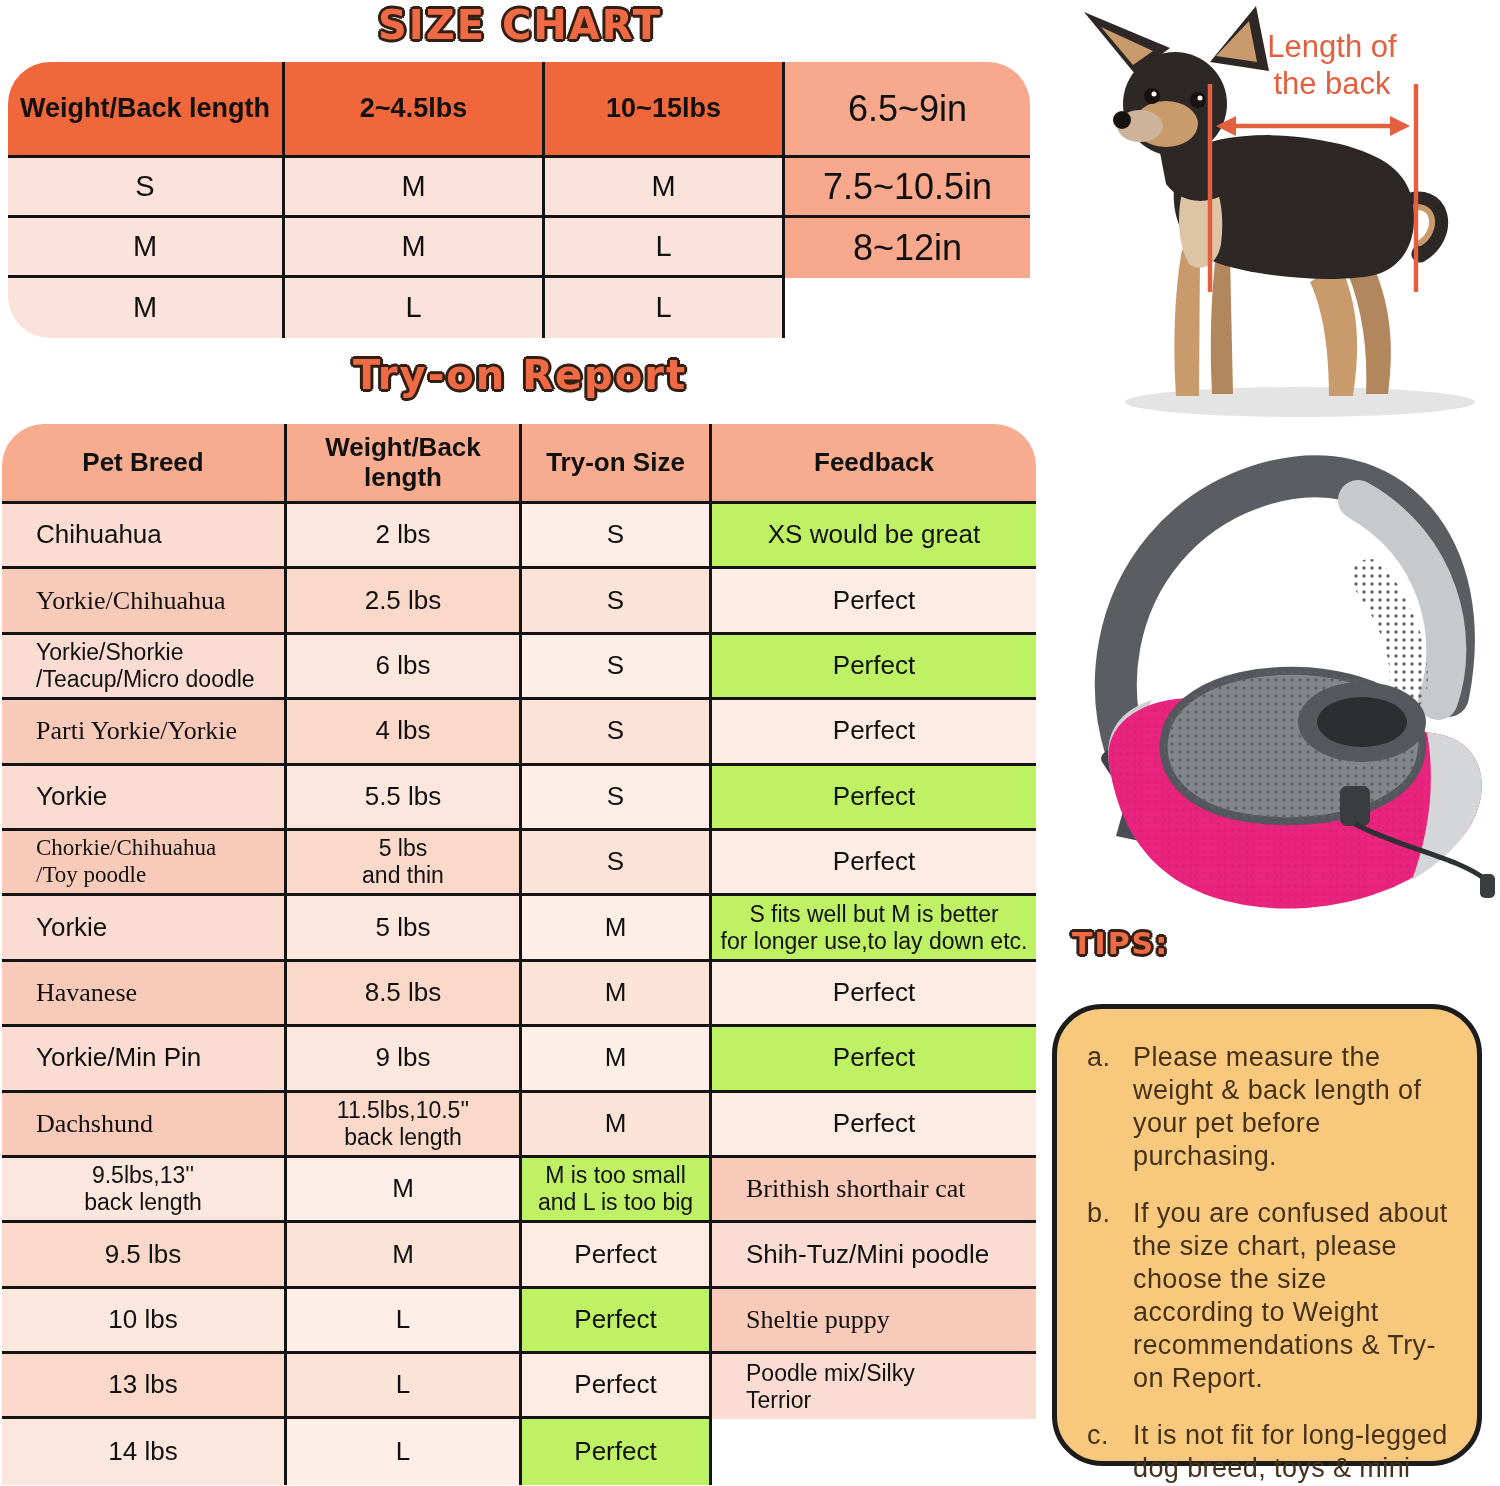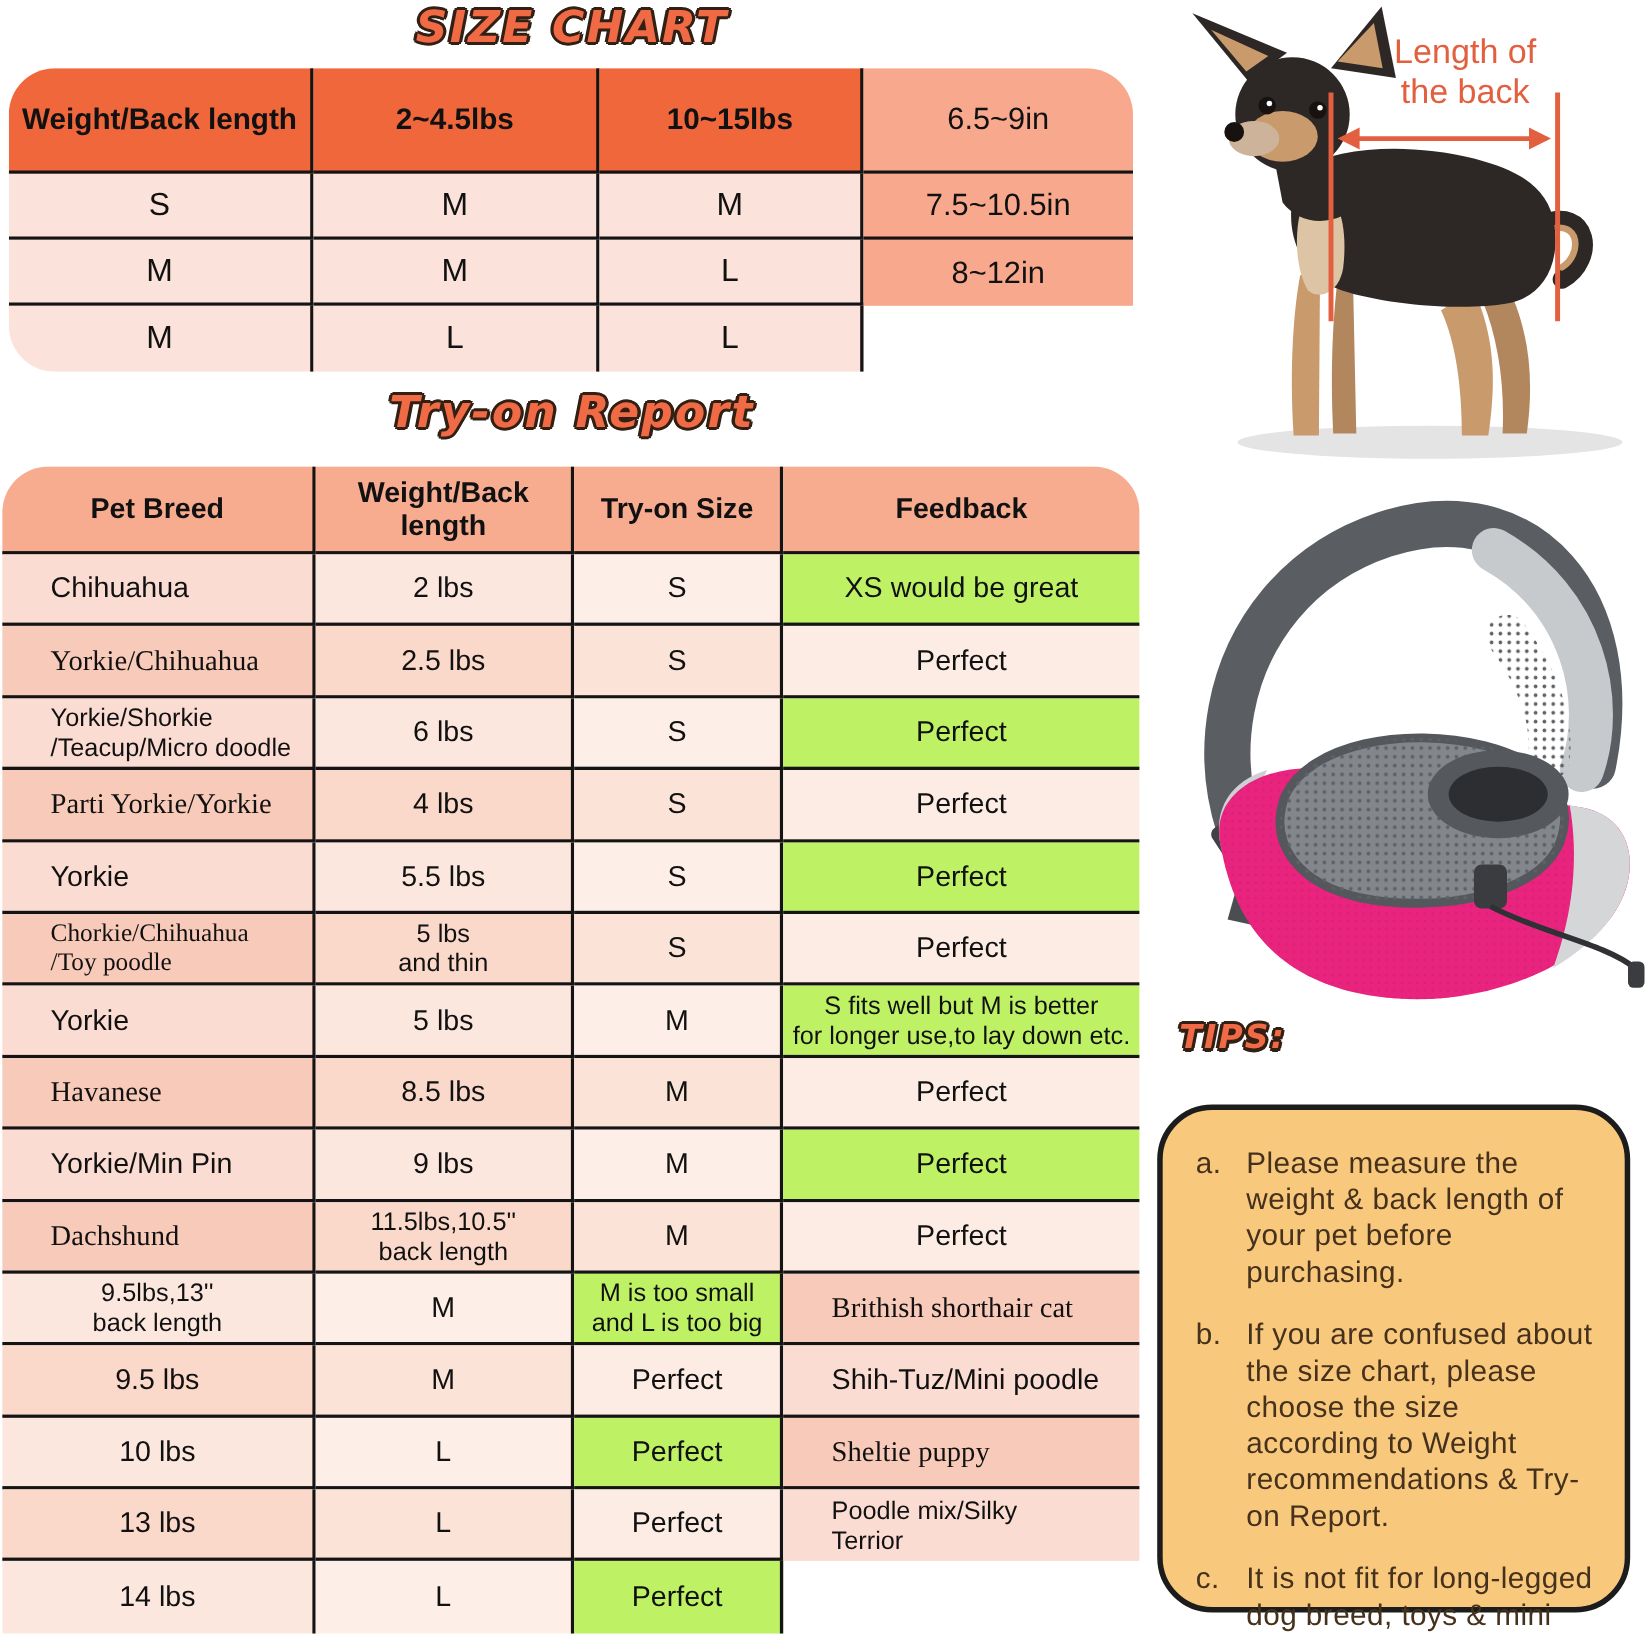--- a/index.html
+++ b/index.html
@@ -3,47 +3,47 @@
 <meta charset="utf-8">
 <style>
   html,body{margin:0;padding:0;background:#fff;}
   .canvas{position:relative;width:1500px;height:1486px;background:#ffffff;overflow:hidden;
           font-family:"Liberation Sans",sans-serif;color:#111;}
 
   
   .bubble{position:absolute;font-family:"DejaVu Sans",sans-serif;font-weight:800;
           color:#ef6a45;letter-spacing:2px;text-align:center;
           text-shadow:3px 0 0 #332014,-3px 0 0 #332014,0 3px 0 #332014,0 -3px 0 #332014,
-                      2px 2px 0 #332014,-2px -2px 0 #332014,2px -2px 0 #332014,-2px 2px 0 #332014;font-style:italic;}
+                      2px 2px 0 #332014,-2px -2px 0 #332014,2px -2px 0 #332014,-2px 2px 0 #332014;}
   #size-title{left:0;top:2px;width:1040px;font-size:40px;}
   #tryon-title{left:0;top:352px;width:1040px;font-size:40px;}
   #tips-title{left:1072px;top:926px;width:300px;font-size:30px;text-align:left;}
 
   
   .grid{position:absolute;display:grid;overflow:hidden;}
   .cell{box-sizing:border-box;display:flex;align-items:center;justify-content:center;
         text-align:center;border-right:3px solid #141414;border-bottom:3px solid #141414;
         white-space:pre-line;line-height:1.15;}
   .grid .cell:nth-child(4n){border-right:none;}
   .cell.bb0{border-bottom:none;}
 
   
   #size-grid{left:8px;top:62px;width:1022px;height:276px;border-radius:42px;
              grid-template-columns:277px 260px 240px 245px;grid-template-rows:96px 60px 60px 60px;}
   #size-grid .h{background:#f1673c;font-weight:bold;font-size:27px;}
-  #size-grid .sl{background:#f8a88c;font-size:28px;}
+  #size-grid .sl{background:#f8a88c;font-size:36px;}
   #size-grid .sv{background:#fbe2da;font-size:29px;}
 
   
   #tryon-grid{left:2px;top:424px;width:1034px;height:1062px;border-radius:42px 42px 0 0;
               grid-template-columns:285px 235px 190px 324px;
               grid-template-rows:80px repeat(15,65.4px);}
   #tryon-grid .h{background:#f7ac90;font-weight:bold;font-size:26px;}
   #tryon-grid .cell{font-size:26px;}
-  #tryon-grid .breed{justify-content:flex-start;text-align:left;padding-left:44px;}
+  #tryon-grid .breed{justify-content:flex-start;text-align:left;padding-left:34px;}
   #tryon-grid .c1{background:#fbdcd2;}
   #tryon-grid .c2{background:#fce7df;}
   #tryon-grid .c3{background:#fdeee7;}
   #tryon-grid .c4{background:#bef264;}
   #tryon-grid .alt.c1{background:#f8cab9;font-family:Liberation Serif, serif;}
   #tryon-grid .alt.c2{background:#fad8ca;}
   #tryon-grid .alt.c3{background:#fce3d8;}
   #tryon-grid .alt.c4{background:#fdece4;}
   #tryon-grid .two-line{font-size:23px;line-height:1.16;}
 

